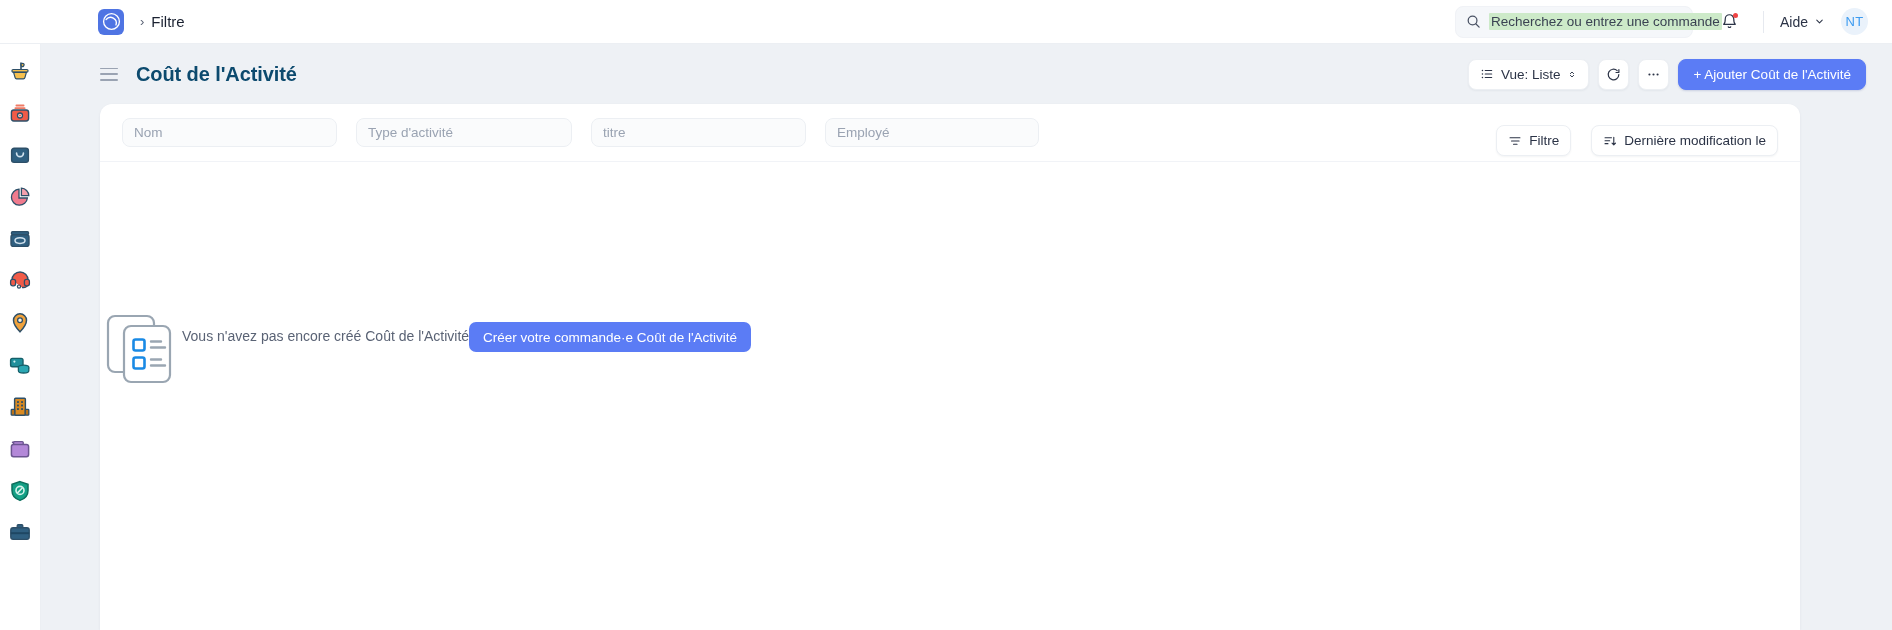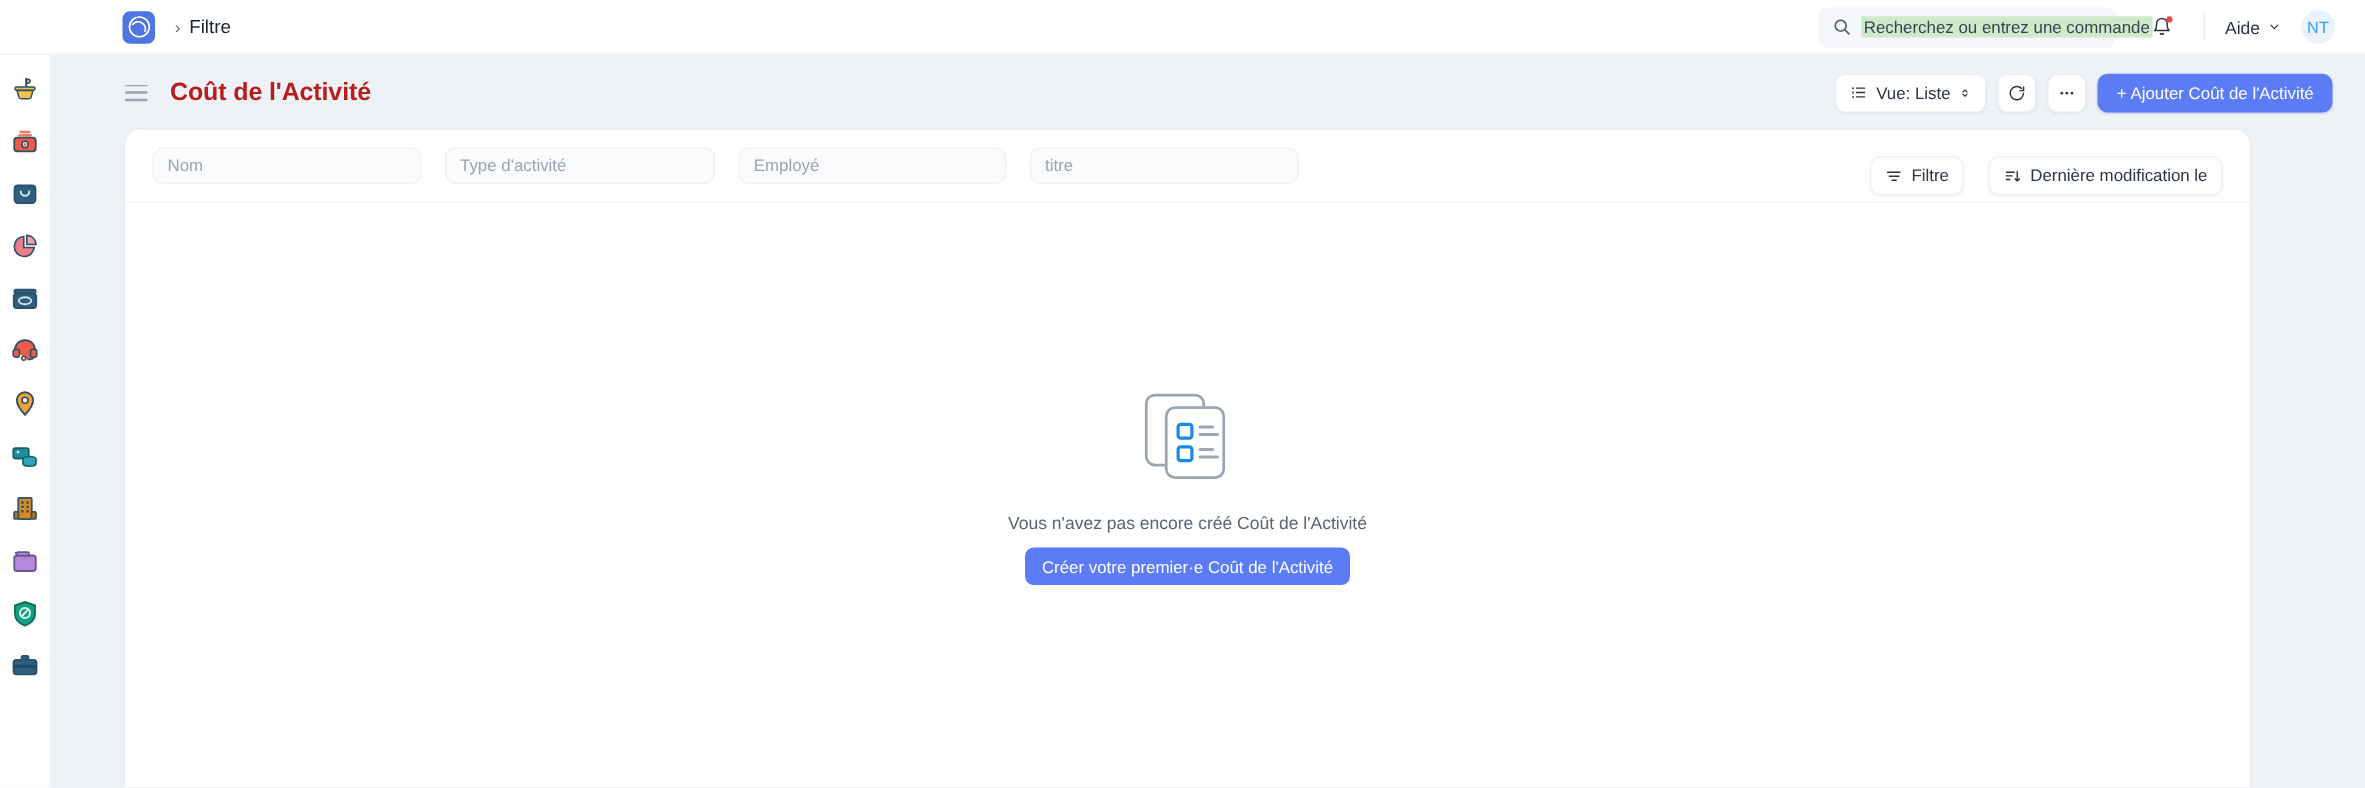--- a/index.html
+++ b/index.html
@@ -104,21 +104,21 @@
   }
   .page-head {
     position: absolute; top: 0; left: 0; right: 0; height: 60px;
     display: flex; align-items: center;
     padding: 0 26px 0 59px;
   }
   .hamburger { width: 18px; height: 13px; flex: none;
     display: flex; flex-direction: column; justify-content: space-between; cursor: pointer; }
   .hamburger i { display: block; height: 1.6px; background: #9aa3b2; border-radius: 2px; }
   .page-title {
-    font-size: 20px; font-weight: 700; color: #b91c1c;
+    font-size: 20px; font-weight: 700; color: #0c4a6e;
     margin-left: 18px; letter-spacing: -0.1px;
   }
   .head-actions { margin-left: auto; display: flex; align-items: center; gap: 9px; }
 
   .btn {
     height: 31px; border-radius: 8px; background: #ffffff;
     border: 1px solid #eceff3;
     box-shadow: 0 1px 2px rgba(20,30,60,.05);
     display: flex; align-items: center; gap: 7px;
     padding: 0 11px; font-size: 13.5px; color: #2b3346;
@@ -157,21 +157,21 @@
     margin-right: 19px; cursor: text;
   }
   .fi-1 { width: 215px; }
   .fi-2 { width: 216px; }
   .fi-3 { width: 214px; }
   .fi-4 { width: 215px; }
   .filter-right { margin-left: auto; display: flex; align-items: center; gap: 20px; margin-top: 16px; }
 
   .empty {
     position: absolute; left: 0; right: 0; top: 58px; bottom: 0;
-    display: flex; flex-direction: column; align-items: center;
+    display: flex; flex-direction: row; 
     padding-top: 148px;
   }
   .empty-msg {
     margin-top: 18px;
     font-size: 14px; color: #5a6375;
   }
   .empty-btn {
     margin-top: 12px;
     height: 30px; border-radius: 7px;
     background: #5b7cf5; color: #fff;
@@ -420,25 +420,25 @@
 
   <div class="card">
 
     <div class="filter-row">
       <div class="filter-input fi-1">
         <span>Nom</span>
       </div>
       <div class="filter-input fi-2">
         <span>Type d'activité</span>
       </div>
+      <div class="filter-input fi-4">
+        <span>titre</span>
+      </div>
       <div class="filter-input fi-3">
         <span>Employé</span>
-      </div>
-      <div class="filter-input fi-4">
-        <span>titre</span>
       </div>
 
       <div class="filter-right">
         <div class="btn">
           <span>
             <svg width="14" height="14" viewBox="0 0 24 24" fill="none" stroke="#2b3346" stroke-width="1.9" stroke-linecap="round">
               <path d="M3.5 6.5h17M6 12h13M9.5 17.5h6"></path>
             </svg>
           </span>
           <span>Filtre</span>
@@ -460,17 +460,17 @@
         <svg width="82" height="82" viewBox="0 0 82 82" fill="none">
           <rect x="8" y="6" width="46" height="56" rx="7" fill="#ffffff" stroke="#9aa6b2" stroke-width="2.2"></rect>
           <rect x="24" y="16" width="46" height="56" rx="7" fill="#ffffff" stroke="#9aa6b2" stroke-width="2.2"></rect>
           <rect x="33.5" y="29.5" width="11" height="11" rx="2" fill="#ffffff" stroke="#1a8ae5" stroke-width="2.6"></rect>
           <rect x="33.5" y="47.5" width="11" height="11" rx="2" fill="#ffffff" stroke="#1a8ae5" stroke-width="2.6"></rect>
           <path d="M51 31.5h10M51 37.5h14" stroke="#9aa6b2" stroke-width="2.4" stroke-linecap="round"></path>
           <path d="M51 49.5h10M51 55.5h14" stroke="#9aa6b2" stroke-width="2.4" stroke-linecap="round"></path>
         </svg>
       </span>
       <div class="empty-msg">Vous n'avez pas encore créé Coût de l'Activité</div>
-      <div class="empty-btn">Créer votre premier·e Coût de l'Activité</div>
+      <div class="empty-btn">Créer votre commande·e Coût de l'Activité</div>
     </div>
 
   </div>
 </div>
 
 </body></html>

